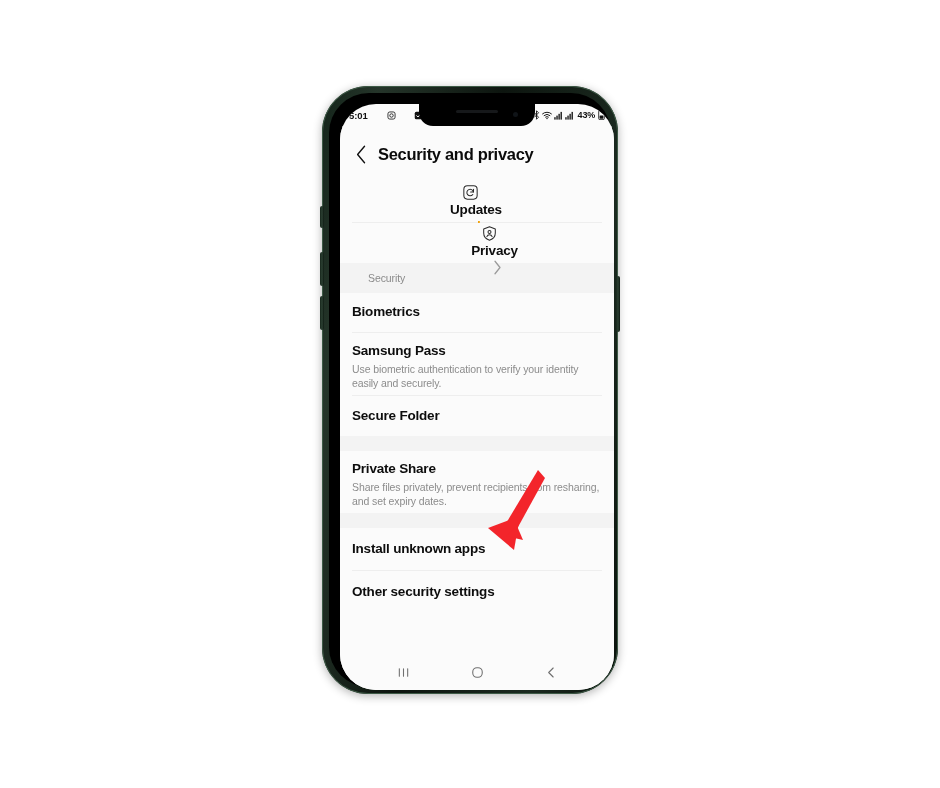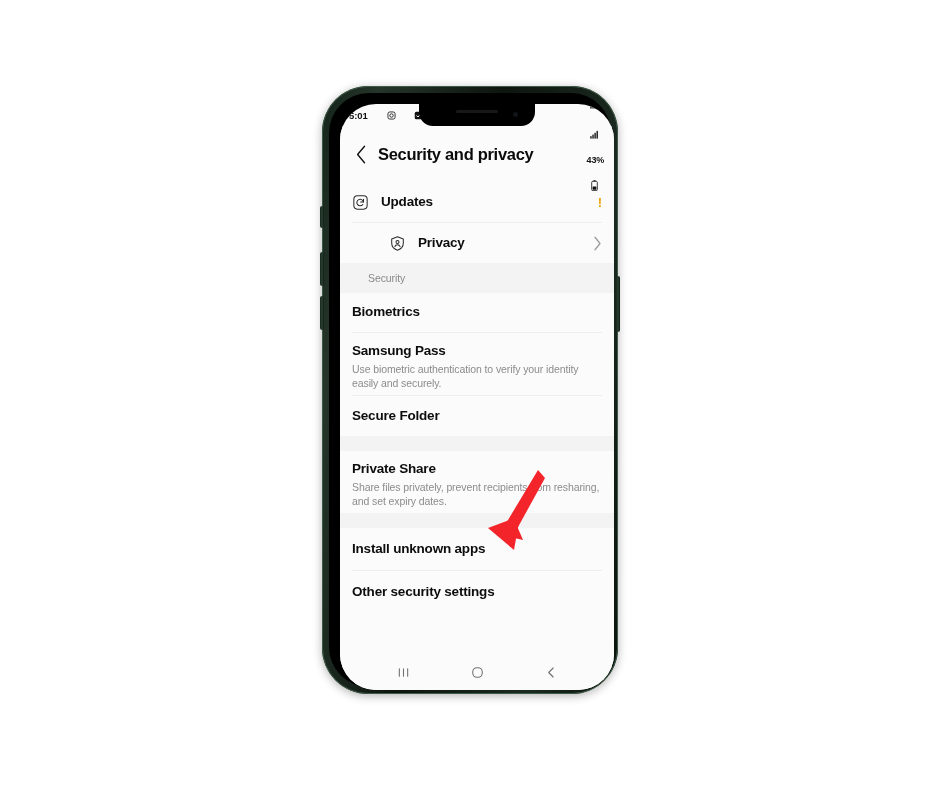--- a/index.html
+++ b/index.html
@@ -140,22 +140,21 @@
     background: transparent;
   }
   #status-left {
     display: flex;
     align-items: center;
     gap: 18px;
   }
   #status-right {
     display: flex;
     align-items: center;
-    gap: 12px;
-    flex-direction: column;
+    gap: 2px;
   }
   .status-time {
     font-size: 9.5px;
     font-weight: bold;
     color: #111111;
     letter-spacing: -0.1px;
     margin-right: 1px;
   }
   .sb-icon { display: block; }
   .status-battery-text {
@@ -208,21 +207,21 @@
 
   .list-row {
     position: relative;
     display: flex;
     align-items: center;
     padding: 0 12px 0 12px;
     box-sizing: border-box;
     background: #fbfbfb;
     cursor: pointer;
   }
-  .list-row.with-icon { padding-left: 10px; }
+  .list-row.with-icon { padding-left: 10px; flex-direction: column; }
   .row-icon {
     width: 20px;
     height: 20px;
     flex: 0 0 20px;
     display: flex;
     align-items: center;
     justify-content: center;
     margin-right: 11px;
   }
   .row-text { flex: 1 1 auto; min-width: 0; }

